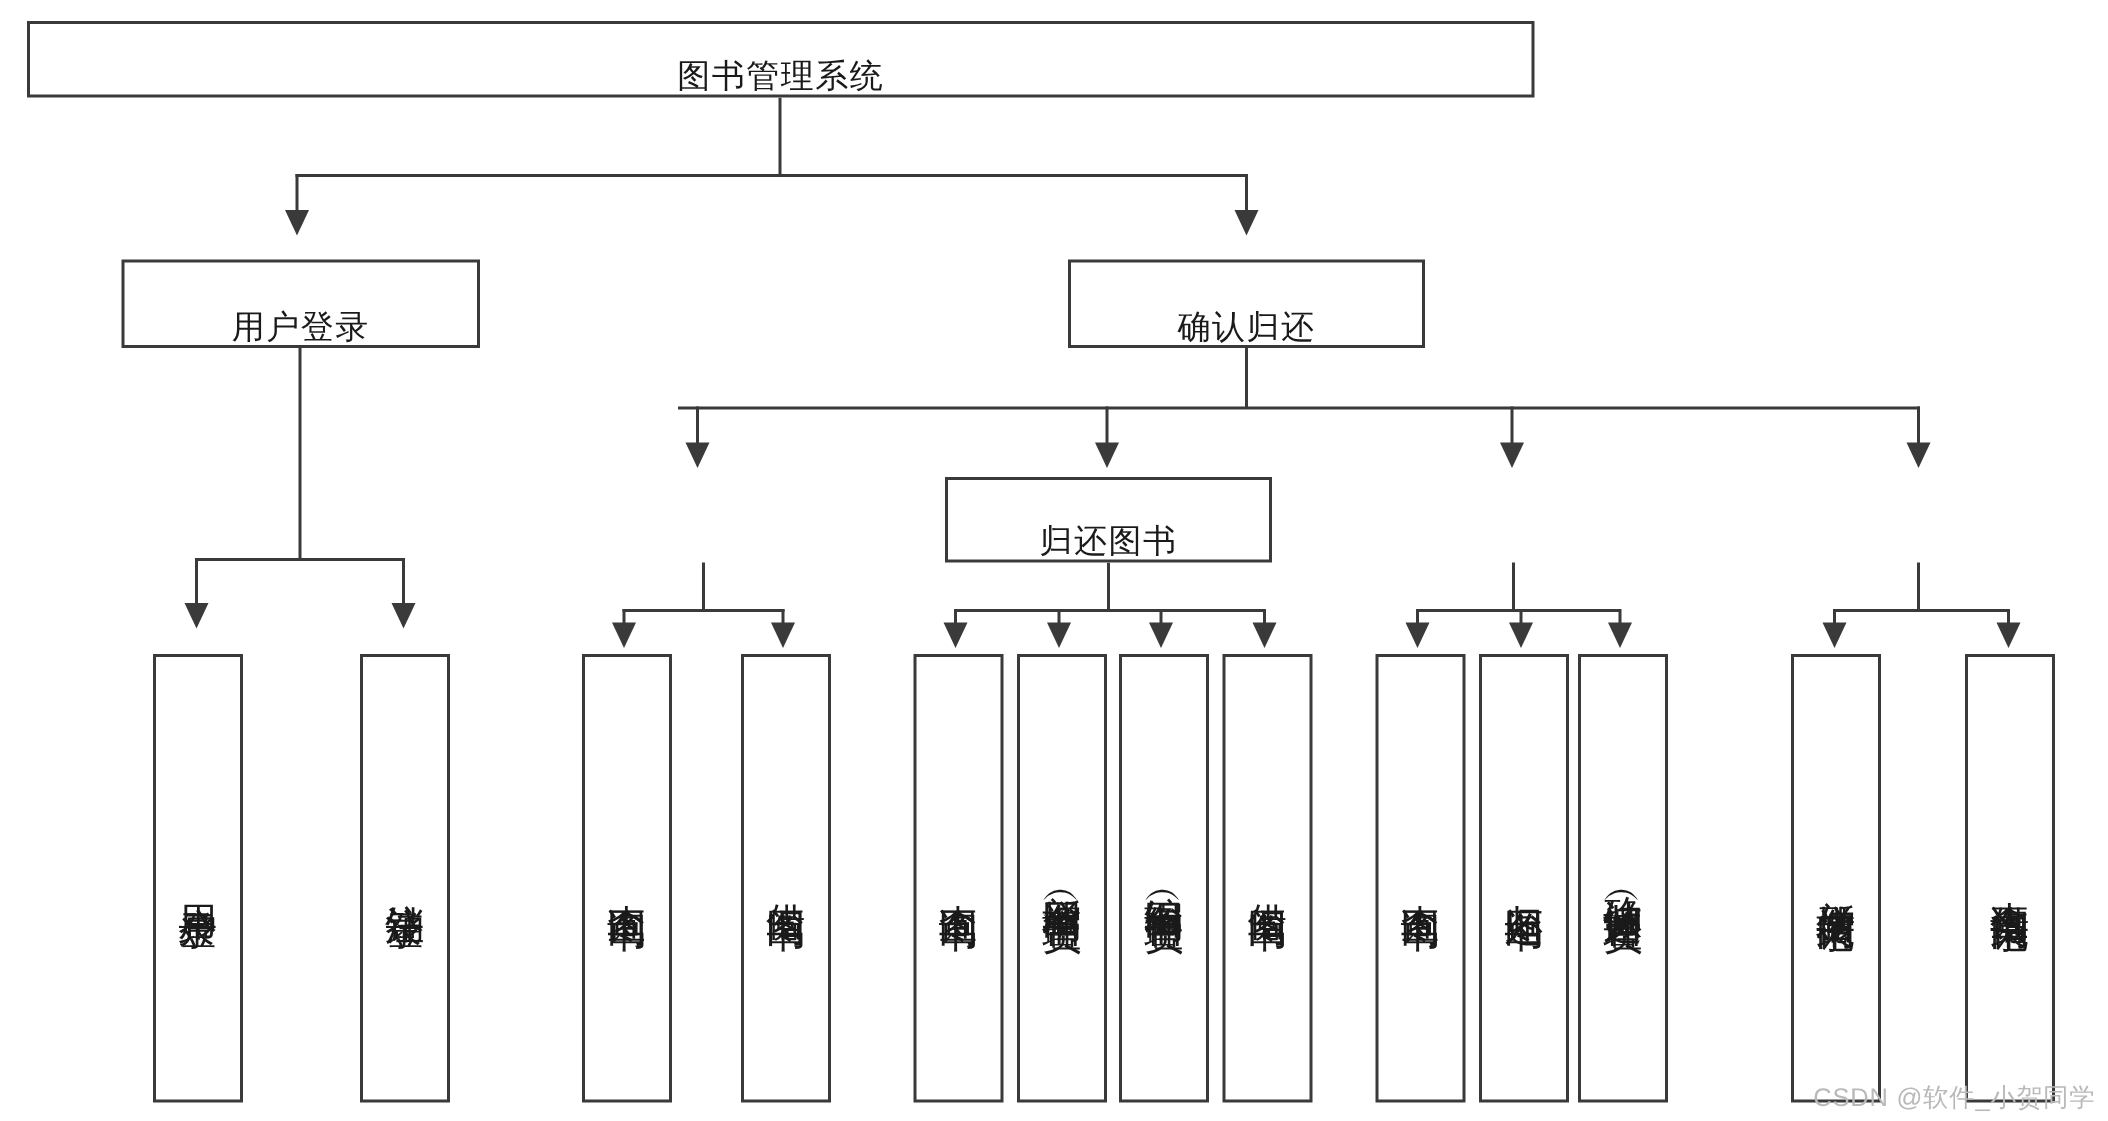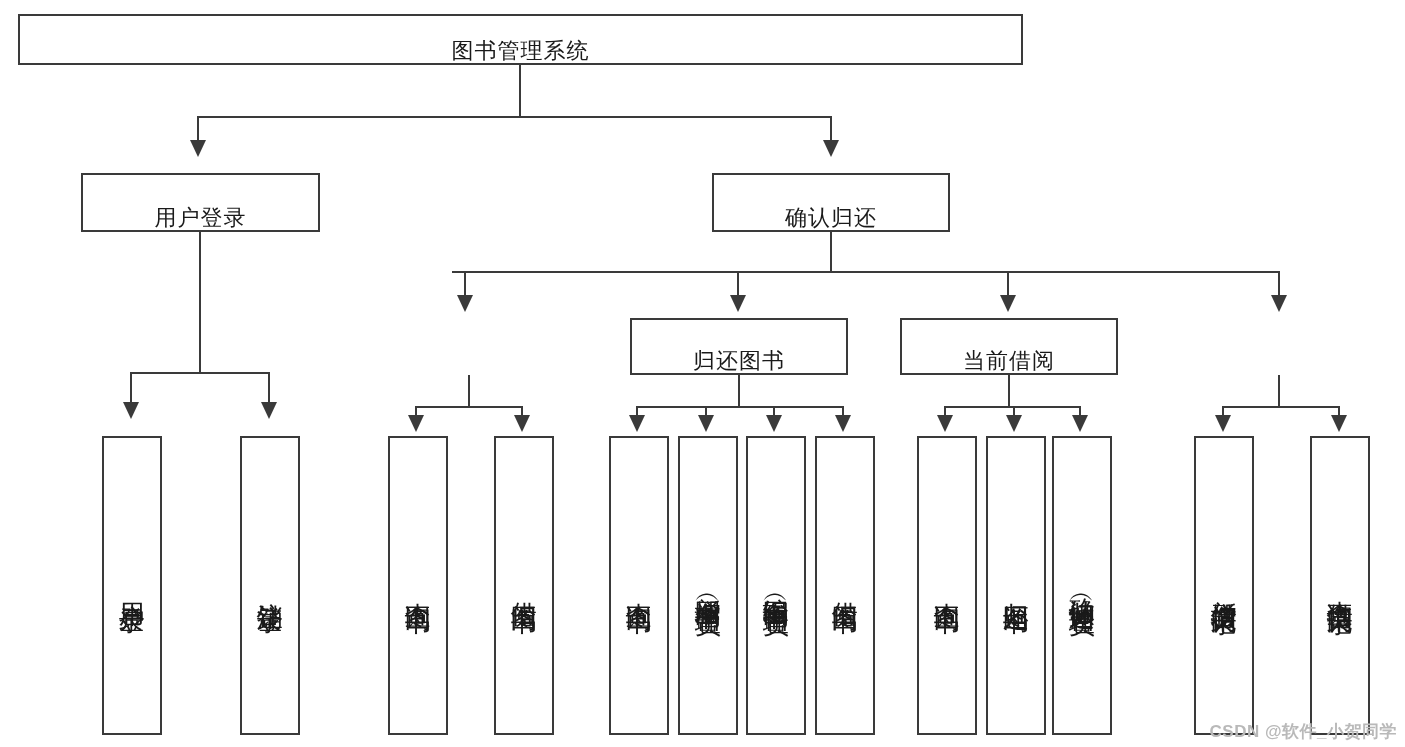--- a/index.html
+++ b/index.html
@@ -60,21 +60,20 @@
     z-index:2;
   }
   #watermark{
     position:absolute;
     right:8px;bottom:4px;
     font-size:17px;
     color:#b9b9b9;
     letter-spacing:0.5px;
     z-index:9;
     white-space:nowrap;
-    font-weight:bold;
   }
 </style>
 </head>
 <body>
 
 <div id="diagram">
 
   <div class="node horiz" style="left:18px;top:14px;width:1005px;height:51px;">
     <span>图书管理系统</span>
   </div>
@@ -109,23 +108,20 @@
   <div class="line vline" style="left:737px;top:271px;width:2px;height:27px;"></div>
   <div class="arrow" style="left:730px;top:295px;"></div>
   <div class="line vline" style="left:1007px;top:271px;width:2px;height:27px;"></div>
   <div class="arrow" style="left:1000px;top:295px;"></div>
   <div class="line vline" style="left:1278px;top:271px;width:2px;height:27px;"></div>
   <div class="arrow" style="left:1271px;top:295px;"></div>
 
   <div class="node horiz" style="left:630px;top:318px;width:218px;height:57px;">
     <span>归还图书</span>
   </div>
-  <div class="node horiz" style="left:900px;top:318px;width:218px;height:57px;">
-    <span>当前借阅</span>
-  </div>
 
   <div class="line vline" style="left:468px;top:375px;width:2px;height:33px;"></div>
   <div class="line hline" style="left:415px;top:406px;width:108px;height:2px;"></div>
   <div class="line vline" style="left:415px;top:406px;width:2px;height:12px;"></div>
   <div class="arrow" style="left:408px;top:415px;"></div>
   <div class="line vline" style="left:521px;top:406px;width:2px;height:12px;"></div>
   <div class="arrow" style="left:514px;top:415px;"></div>
 
   <div class="line vline" style="left:738px;top:375px;width:2px;height:33px;"></div>
   <div class="line hline" style="left:636px;top:406px;width:208px;height:2px;"></div>

